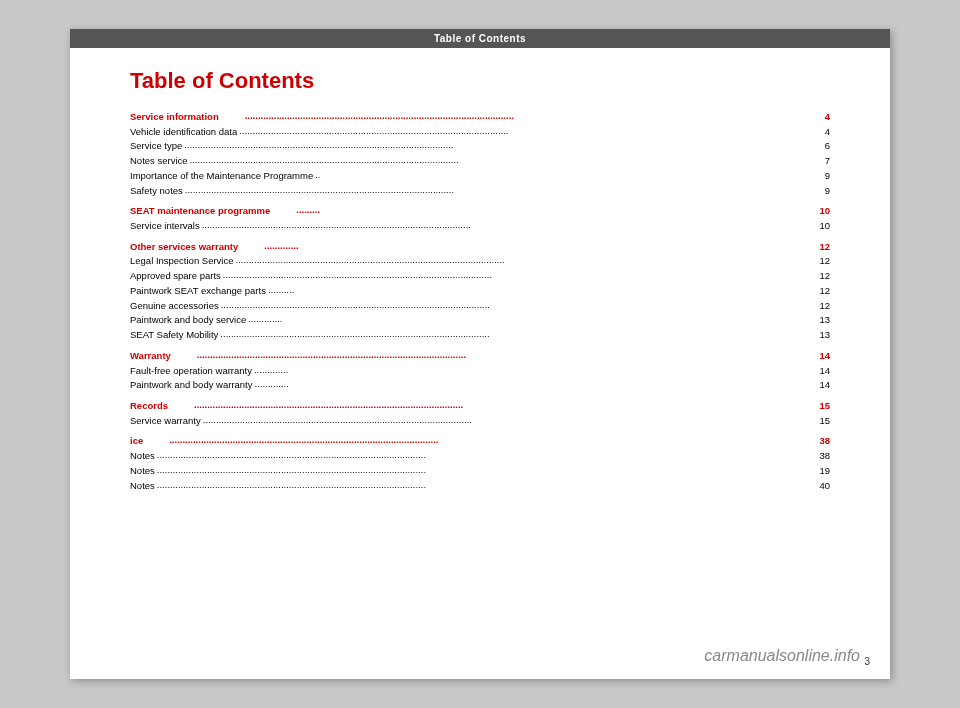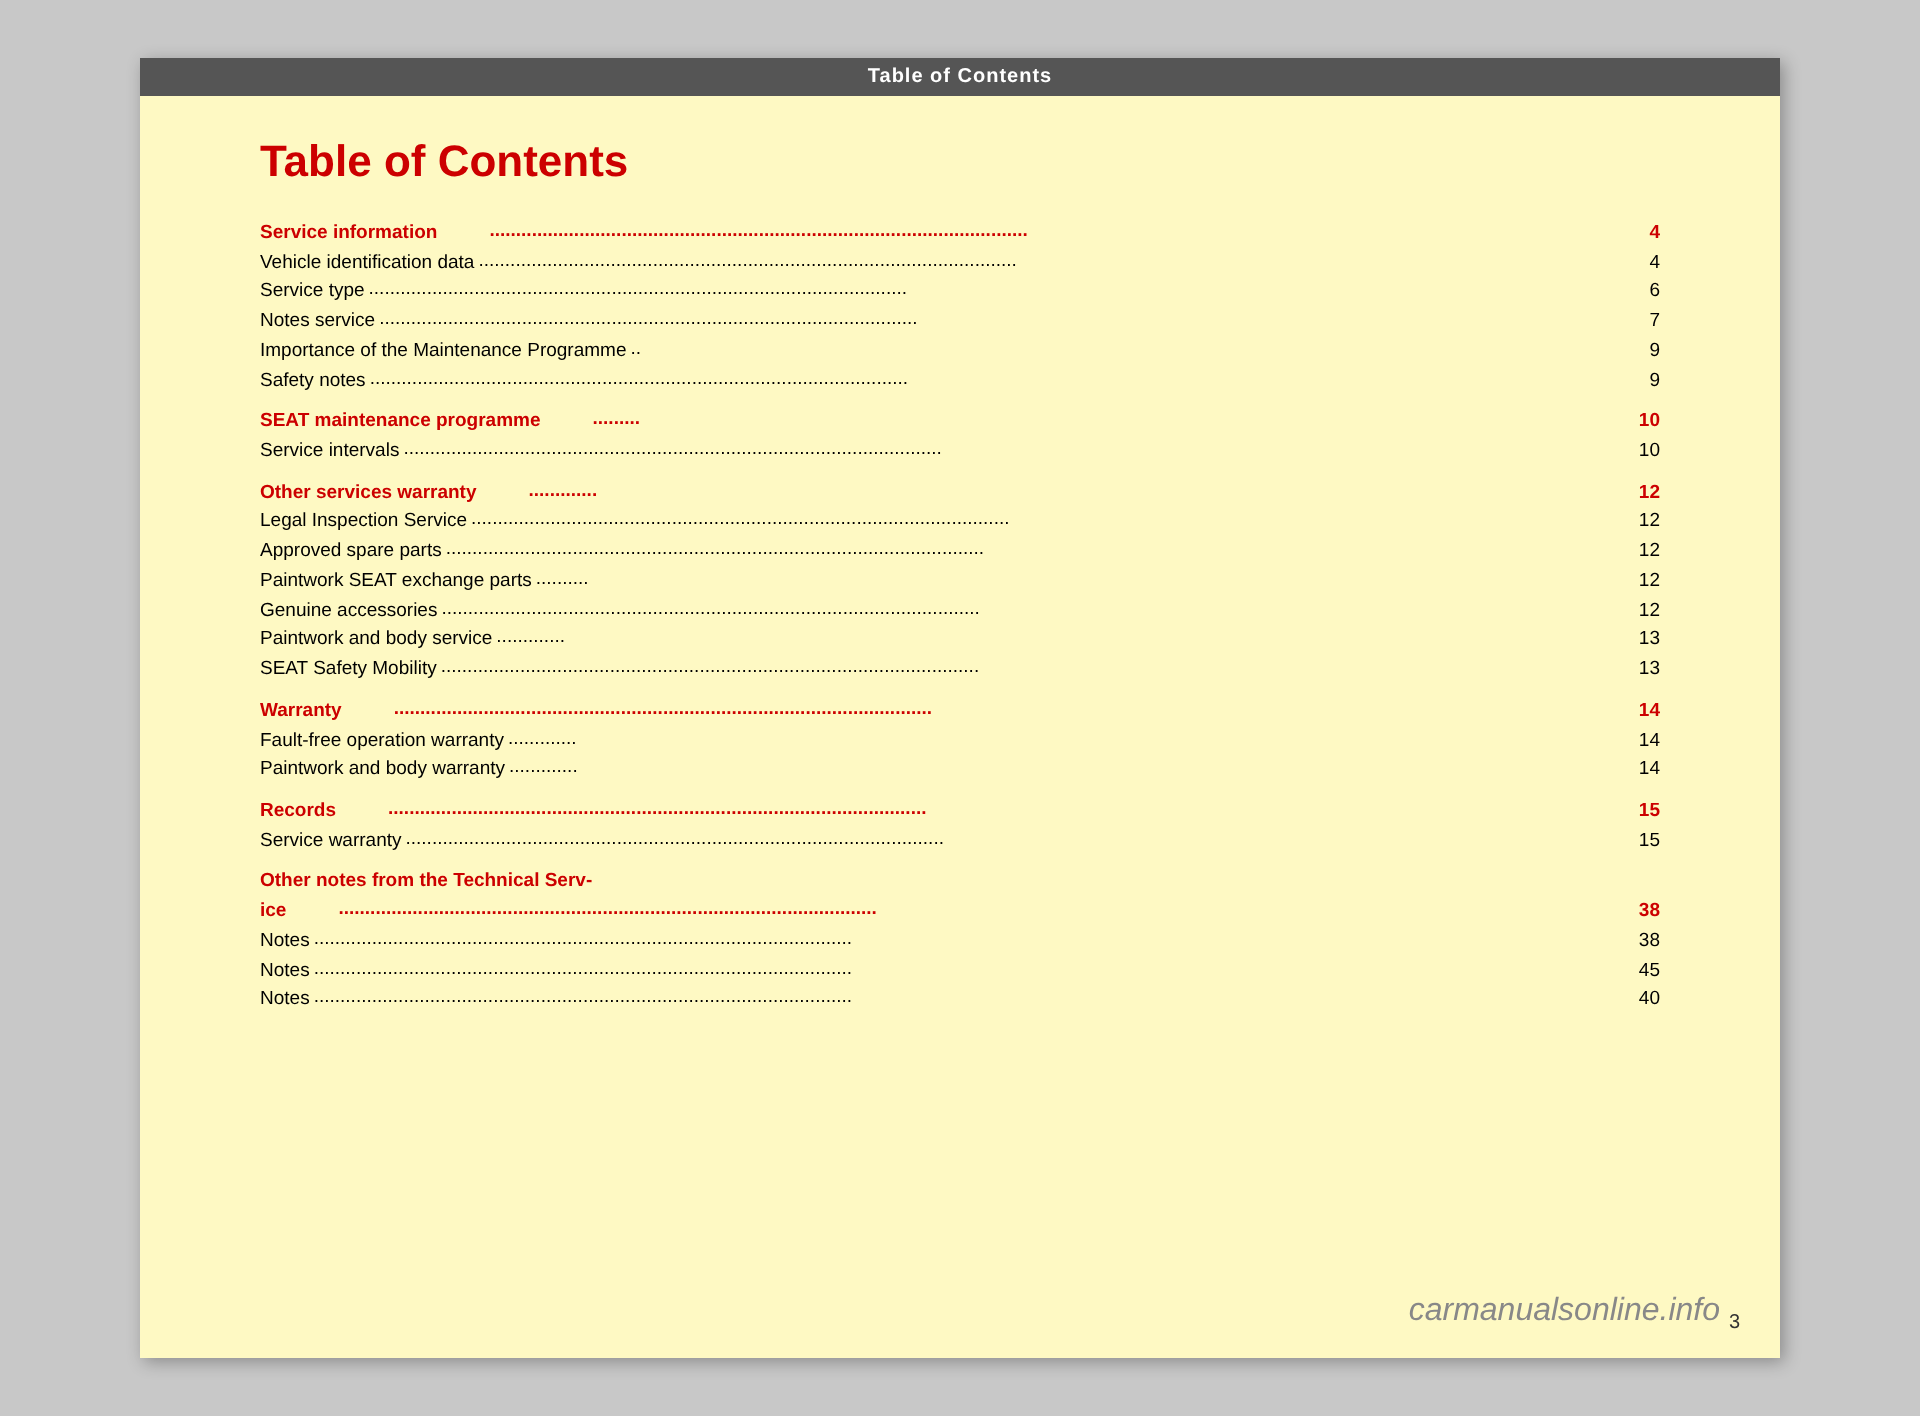--- a/index.html
+++ b/index.html
@@ -9,21 +9,21 @@
       font-family: Arial, Helvetica, sans-serif;
       width: 960px;
       height: 708px;
       overflow: hidden;
       display: flex;
       align-items: center;
       justify-content: center;
     }
 
     .page-container {
-      background: #fef9c3;
+      background: #ffffff;
       width: 820px;
       height: 650px;
       position: relative;
       box-shadow: 2px 2px 8px rgba(0,0,0,0.3);
       display: flex;
       flex-direction: column;
     }
 
     .header-bar {
       background-color: #555555;
@@ -212,37 +212,33 @@
           <span class="toc-dots" style="overflow: hidden; display: inline-block; max-width: 100%;"> ......................................................................................................</span>
           <span class="toc-page">15</span>
         </div>
         <div class="toc-entry">
           <span class="toc-label">Service warranty</span>
           <span class="toc-dots" style="overflow: hidden; display: inline-block; max-width: 100%;"> ......................................................................................................</span>
           <span class="toc-page">15</span>
         </div>
         <div class="section-gap"></div>
         <div class="toc-entry section-header">
-          <span class="toc-label">Other notes from the Technical Serv-</span>
-          <span style="flex: 1 1 0%;"></span>
-        </div>
-        <div class="toc-entry section-header">
           <span class="toc-label">ice</span>
           <span class="toc-dots" style="overflow: hidden; display: inline-block; max-width: 100%;"> ......................................................................................................</span>
           <span class="toc-page">38</span>
         </div>
         <div class="toc-entry">
           <span class="toc-label">Notes</span>
           <span class="toc-dots" style="overflow: hidden; display: inline-block; max-width: 100%;"> ......................................................................................................</span>
           <span class="toc-page">38</span>
         </div>
         <div class="toc-entry">
           <span class="toc-label">Notes</span>
           <span class="toc-dots" style="overflow: hidden; display: inline-block; max-width: 100%;"> ......................................................................................................</span>
-          <span class="toc-page">45</span>
+          <span class="toc-page">19</span>
         </div>
         <div class="toc-entry">
           <span class="toc-label">Notes</span>
           <span class="toc-dots" style="overflow: hidden; display: inline-block; max-width: 100%;"> ......................................................................................................</span>
           <span class="toc-page">40</span>
         </div>
       </div>
   </div>
 
   <div class="page-number">3</div>

